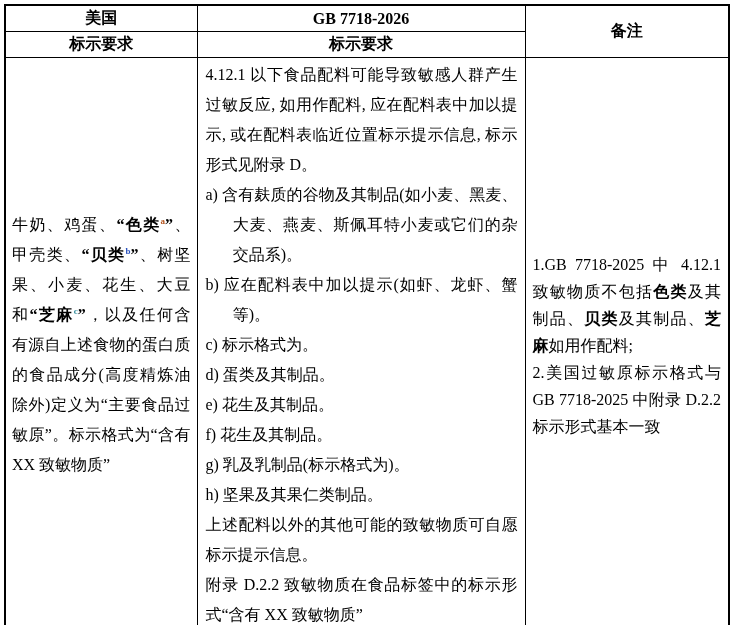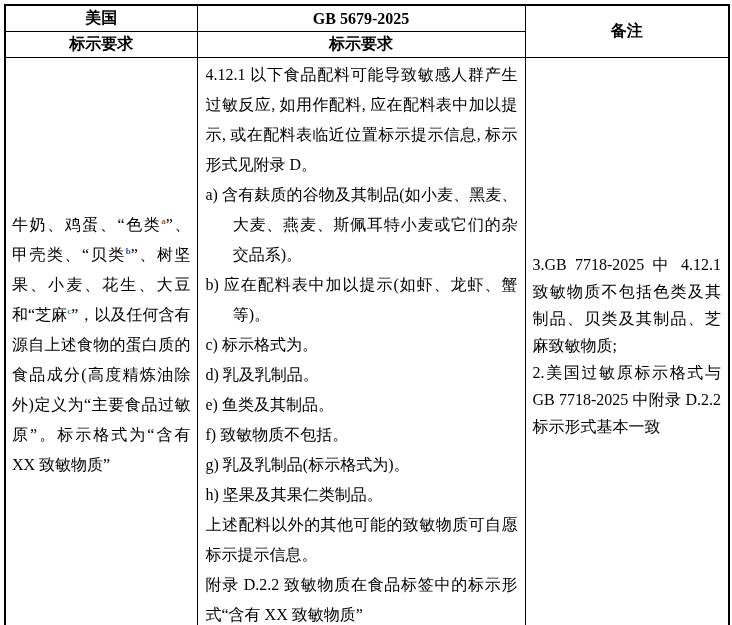--- a/index.html
+++ b/index.html
@@ -9,65 +9,65 @@
   table{border-collapse:collapse;table-layout:fixed;width:724px;height:617px;
         border:2px solid #000;}
   td{border:1px solid #000;font-size:16px;overflow:hidden;}
   .hc{height:25px;text-align:center;font-weight:bold;padding:0 2px;
       vertical-align:middle;}
   .cell{text-align:justify;}
   .us-cell{vertical-align:middle;padding:4px 6px;line-height:30px;}
   .gb-cell{vertical-align:top;padding:2px 7px 2px 8px;line-height:30px;}
   .remark-cell{vertical-align:middle;padding:4px 7px;line-height:27px;}
   .li{padding-left:1.7em;text-indent:-1.7em;}
-  .b{font-weight:normal;}
+  .b{font-weight:bold;}
   .sup{font-size:9px;vertical-align:super;font-weight:bold;line-height:0;}
 </style>
 </head>
 <body>
 
 <div class="page">
   <table>
     <colgroup>
       <col style="width:192px">
       <col style="width:328px">
       <col style="width:204px">
     </colgroup>
     <tbody>
         <tr>
       <td class="hc">美国</td>
-      <td class="hc">GB 5679-2025</td>
+      <td class="hc">GB 7718-2026</td>
       <td class="hc" rowspan="2">备注</td>
     </tr>
     <tr>
       <td class="hc">标示要求</td>
       <td class="hc">标示要求</td>
     </tr>
     <tr>
       <td class="cell us-cell"><span>牛奶、鸡蛋、</span><span class="b">“色类</span><span class="sup" style="color: rgb(180, 84, 30);">a</span><span class="b">”</span><span>、甲壳类、</span><span class="b">“贝类</span><span class="sup" style="color: rgb(42, 82, 190);">b</span><span class="b">”</span><span>、树坚果、小麦、花生、大豆和</span><span class="b">“芝麻</span><span class="sup" style="color: rgb(46, 139, 154);">c</span><span class="b">”</span><span>，以及任何含有源自上述食物的蛋白质的食品成分(高度精炼油除外)定义为“主要食品过敏原”。标示格式为“含有XX 致敏物质”</span></td>
       <td class="cell gb-cell">
         <div>4.12.1 以下食品配料可能导致敏感人群产生过敏反应, 如用作配料, 应在配料表中加以提示, 或在配料表临近位置标示提示信息, 标示形式见附录 D。</div>
         <div>
               <div class="li">a) 含有麸质的谷物及其制品(如小麦、黑麦、大麦、燕麦、斯佩耳特小麦或它们的杂交品系)。</div>
               <div class="li">b) 应在配料表中加以提示(如虾、龙虾、蟹等)。</div>
               <div class="li">c) 标示格式为。</div>
-              <div class="li">d) 乳及乳制品。</div>
-              <div class="li">e) 鱼类及其制品。</div>
-              <div class="li">f) 致敏物质不包括。</div>
+              <div class="li">d) 蛋类及其制品。</div>
+              <div class="li">e) 花生及其制品。</div>
+              <div class="li">f) 花生及其制品。</div>
               <div class="li">g) 乳及乳制品(标示格式为)。</div>
               <div class="li">h) 坚果及其果仁类制品。</div>
             </div>
         <div>
               <div class="para">上述配料以外的其他可能的致敏物质可自愿标示提示信息。</div>
               <div class="para">附录 D.2.2 致敏物质在食品标签中的标示形式“含有 XX 致敏物质”</div>
             </div>
       </td>
       <td class="cell remark-cell">
         <div>
-              <div class="remark-item"><span>3.GB 7718-2025 中 4.12.1 致敏物质不包括</span><span class="b">色类</span><span>及其制品、</span><span class="b">贝类</span><span>及其制品、</span><span class="b">芝麻</span><span>致敏物质;</span></div>
+              <div class="remark-item"><span>1.GB 7718-2025 中 4.12.1 致敏物质不包括</span><span class="b">色类</span><span>及其制品、</span><span class="b">贝类</span><span>及其制品、</span><span class="b">芝麻</span><span>如用作配料;</span></div>
               <div class="remark-item"><span>2.美国过敏原标示格式与 GB 7718-2025 中附录 D.2.2 标示形式基本一致</span></div>
             </div>
       </td>
     </tr>
 
   </tbody>
     </table>
 </div>
 
 </body></html>

